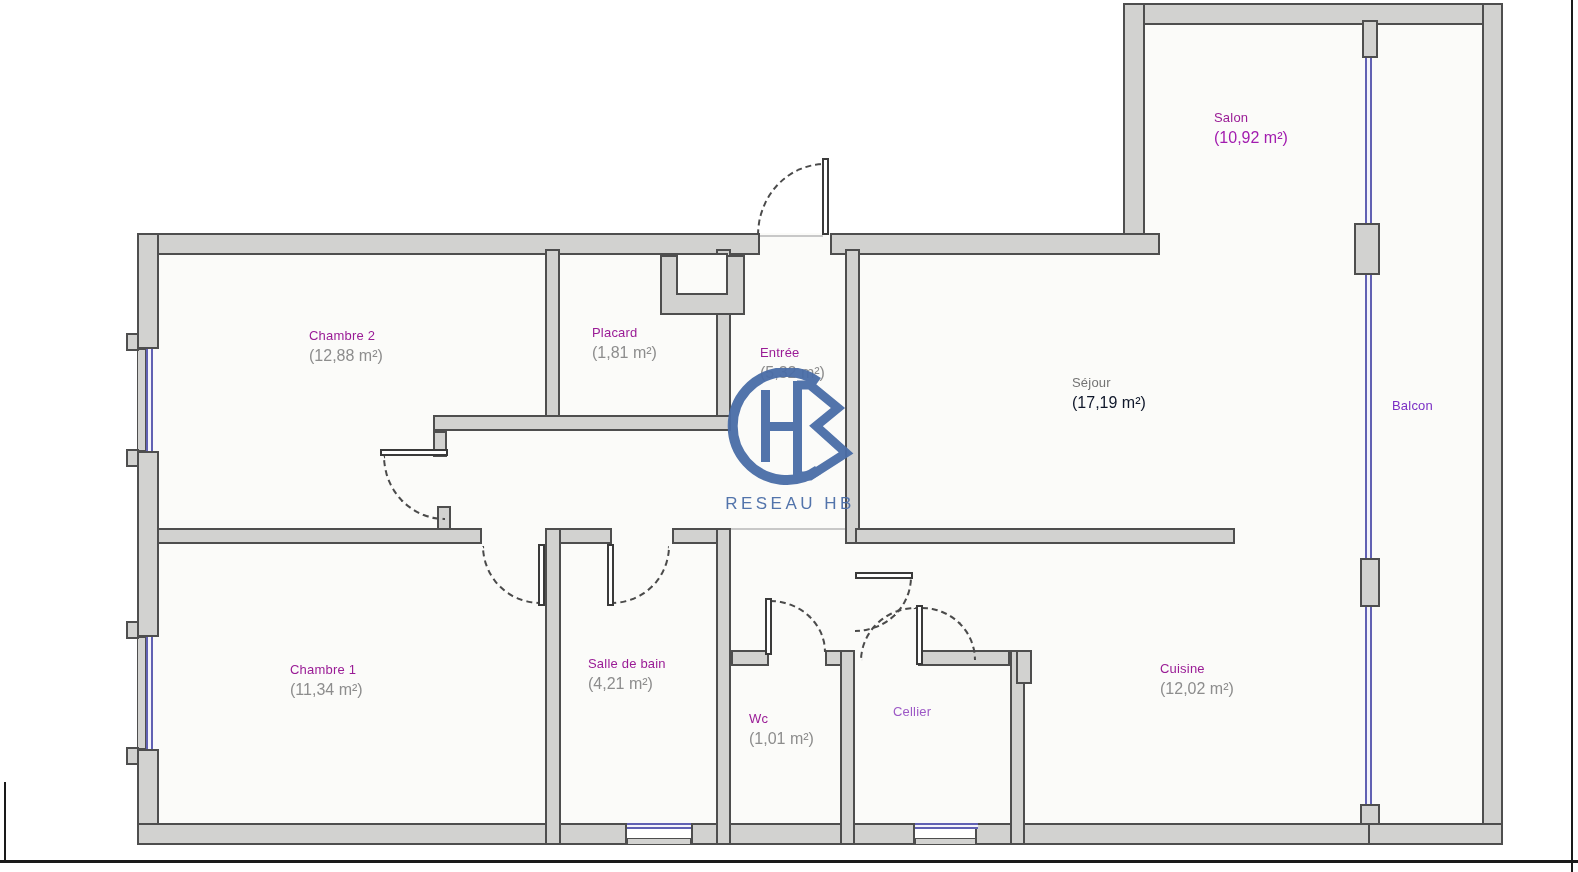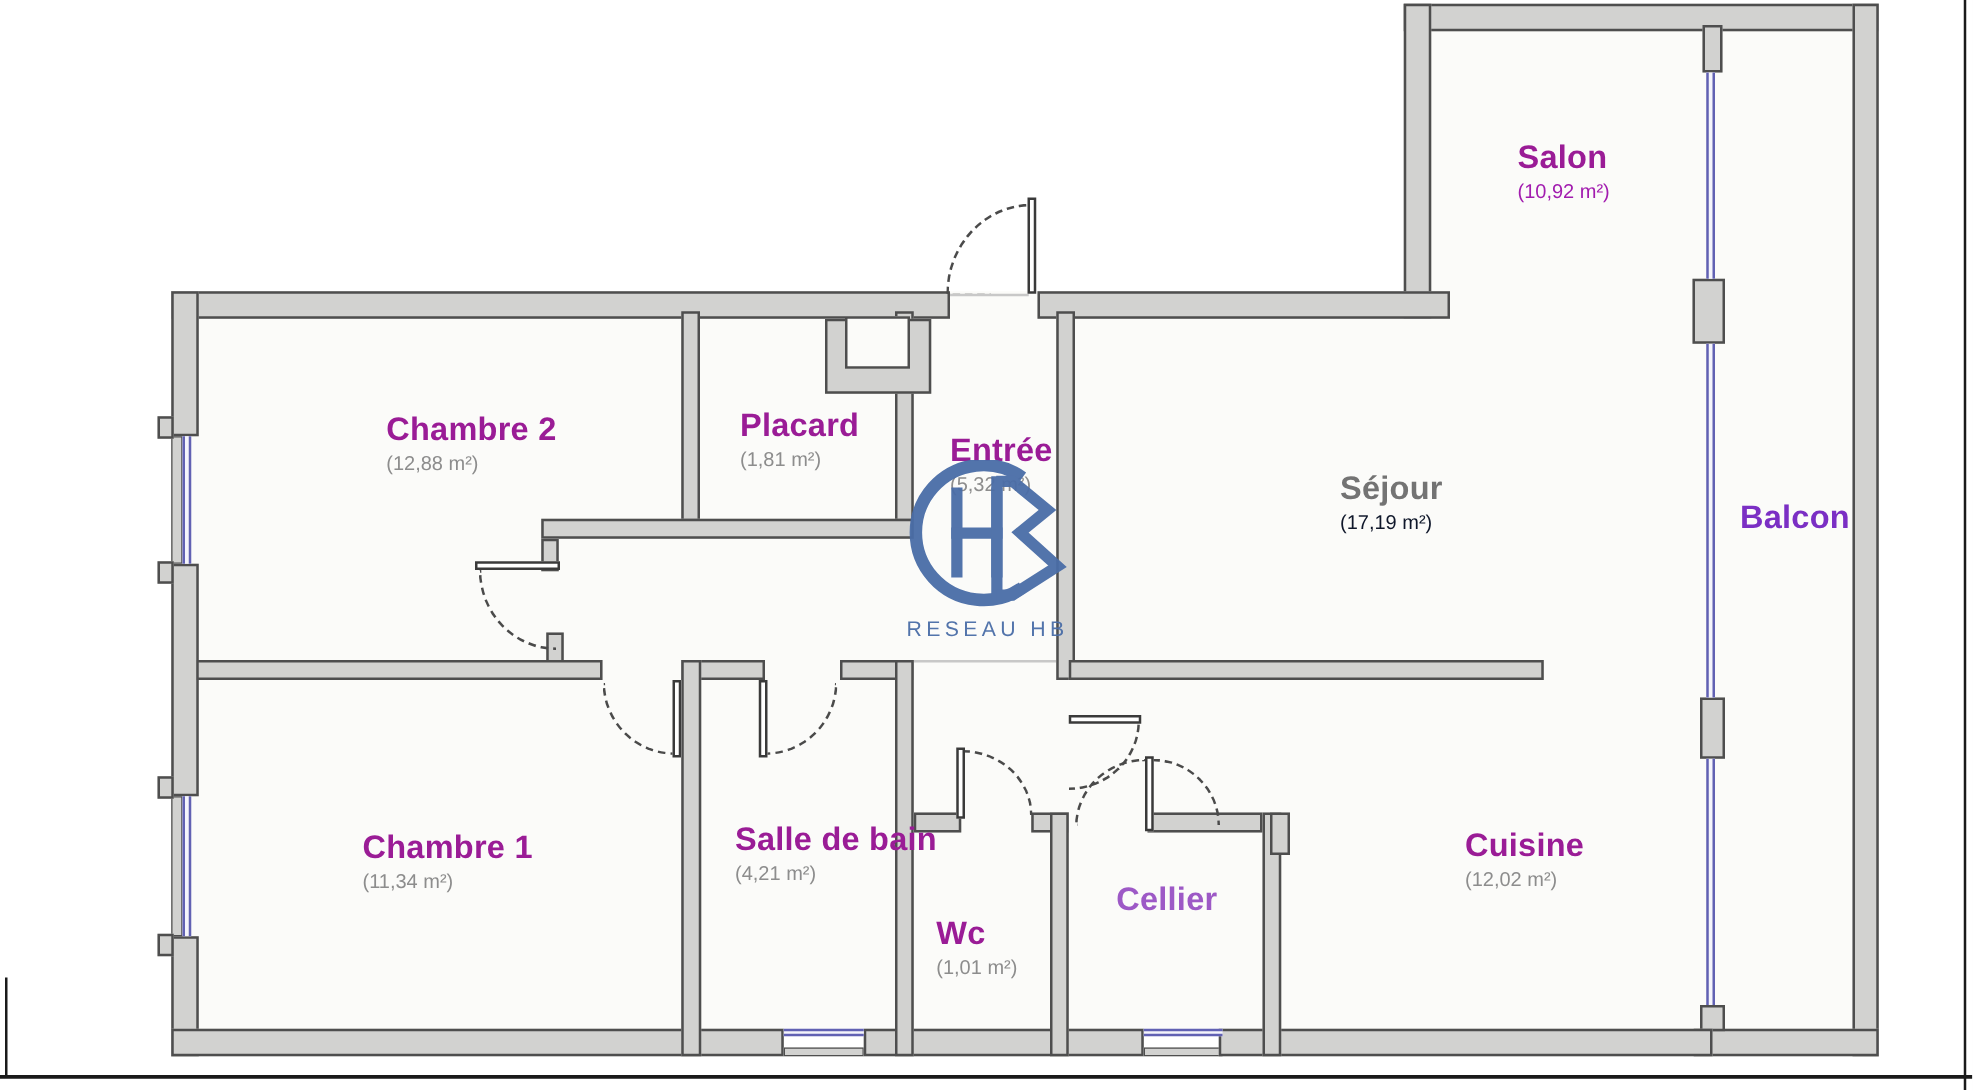--- a/index.html
+++ b/index.html
@@ -13,21 +13,21 @@
   .wh{position:absolute;background:#f4f4fb;border-top:2px solid #6161b3;border-bottom:2px solid #6161b3;box-sizing:border-box;z-index:4;}
   .lf{position:absolute;background:#ffffff;border:2px solid #3a3a3a;box-sizing:border-box;z-index:5;}
   .arc{position:absolute;border:0 dashed #4a4a4a;box-sizing:border-box;z-index:4;}
   .arc.tl{border-top:2px dashed #4a4a4a;border-left:2px dashed #4a4a4a;border-top-left-radius:100% 100%;}
   .arc.tr{border-top:2px dashed #4a4a4a;border-right:2px dashed #4a4a4a;border-top-right-radius:100% 100%;}
   .arc.bl{border-bottom:2px dashed #4a4a4a;border-left:2px dashed #4a4a4a;border-bottom-left-radius:100% 100%;}
   .arc.br{border-bottom:2px dashed #4a4a4a;border-right:2px dashed #4a4a4a;border-bottom-right-radius:100% 100%;}
   .hair{position:absolute;background:#c8c8c8;z-index:2;}
   .frame{position:absolute;background:#1a1a1a;z-index:8;}
   .lbl{position:absolute;z-index:6;white-space:nowrap;}
-  .room-name{display:block;font-size:26px;font-weight:700;letter-spacing:.2px;}
+  .room-name{display:block;font-size:13px;font-weight:400;letter-spacing:.2px;}
   .room-area{display:block;font-size:16px;margin-top:4px;}
   #logo{position:absolute;left:713px;top:368px;z-index:7;opacity:.95;}
 </style>
 </head>
 <body>
 
 <div id="canvas">
 
   <div class="bg" style="left:137px;top:233px;width:1233px;height:590px;"></div>
   <div class="bg" style="left:1123px;top:3px;width:380px;height:252px;"></div>
@@ -136,28 +136,28 @@
     <span class="room-area" style="color: rgb(141, 141, 141);">(5,32 m²)</span>
   </div>
   <div class="lbl" style="left:290px;top:662px;">
     <span class="room-name" style="color: rgb(154, 28, 150);">Chambre 1</span>
     <span class="room-area" style="color: rgb(141, 141, 141);">(11,34 m²)</span>
   </div>
   <div class="lbl" style="left:588px;top:656px;">
     <span class="room-name" style="color: rgb(154, 28, 150);">Salle de bain</span>
     <span class="room-area" style="color: rgb(141, 141, 141);">(4,21 m²)</span>
   </div>
-  <div class="lbl" style="left:749px;top:711px;margin-top:20px;">
+  <div class="lbl" style="left:749px;top:711px;">
     <span class="room-name" style="color: rgb(154, 28, 150);">Wc</span>
     <span class="room-area" style="color: rgb(141, 141, 141);">(1,01 m²)</span>
   </div>
   <div class="lbl" style="left:893px;top:704px;">
     <span class="room-name" style="color: rgb(157, 89, 198);">Cellier</span>
   </div>
-  <div class="lbl" style="left:1160px;top:661px;margin-left:12px;">
+  <div class="lbl" style="left:1160px;top:661px;">
     <span class="room-name" style="color: rgb(154, 28, 150);">Cuisine</span>
     <span class="room-area" style="color: rgb(141, 141, 141);">(12,02 m²)</span>
   </div>
 
   <svg id="logo" width="155" height="150" viewBox="0 0 155 150">
     <g stroke="#4a6da7" fill="none">
       <path d="M 105 14 A 54 54 0 1 0 105 102" stroke-width="10"></path>
       <g stroke="none" fill="#4a6da7">
         <rect x="48" y="22" width="9" height="72"></rect>
         <rect x="80" y="22" width="9" height="72"></rect>

